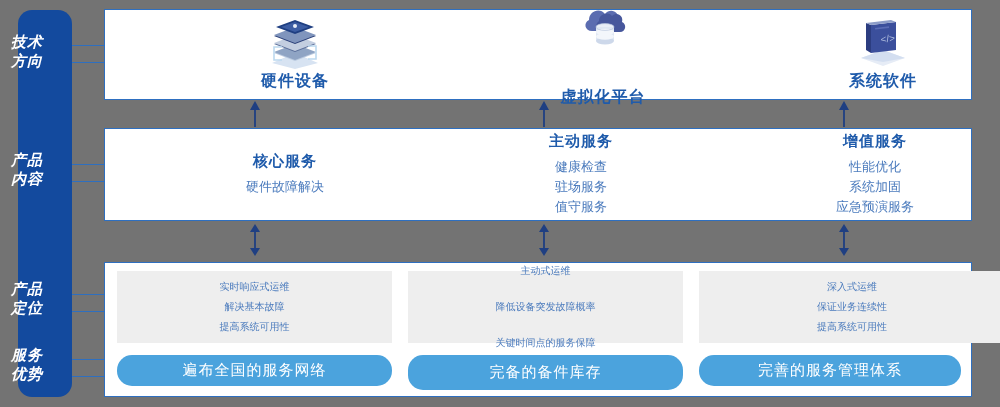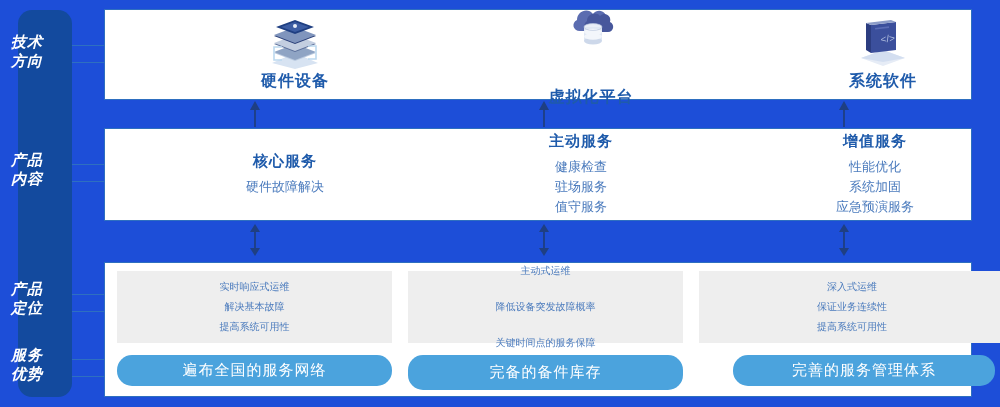--- a/index.html
+++ b/index.html
@@ -10,21 +10,21 @@
   body {
     width: 1000px;
     height: 407px;
     font-family: "Liberation Sans", "DejaVu Sans", sans-serif;
     overflow: hidden;
   }
   #canvas {
     position: relative;
     width: 1000px;
     height: 407px;
-    background: #1d4ed8;
+    background: #737373;
   }
 
   
   .sidebar {
     position: absolute;
     left: 18px;
     top: 10px;
     width: 54px;
     height: 387px;
     background: #134a9e;
@@ -190,21 +190,21 @@
             <polygon points="31,5 45,10 31,15 17,10" fill="#3c5da3"></polygon>
             <circle cx="31" cy="9" r="2" fill="#e8eef7"></circle>
             <path d="M44,29 L52,29 L52,42 L44,42" fill="none" stroke="#bcd9ef" stroke-width="1.6"></path>
             <path d="M18,30 L10,30 L10,43 L18,43" fill="none" stroke="#bcd9ef" stroke-width="1.6"></path>
           </g>
         </svg>
       </div>
       <div class="tech-name">硬件设备</div>
     </div>
 
-    <div class="tech-col" style="left:336px; width:300px;gap:32px;">
+    <div class="tech-col" style="left:348px; width:300px;gap:32px;">
       <div class="tech-icon">
         <svg width="62" height="52" viewBox="0 0 62 52">
           <g>
             <path d="M20,30 C13,30 11,22 17,19 C17,10 28,6 33,13 C38,6 48,11 46,18 C52,19 52,30 45,30 Z" fill="#5b6cb0"></path>
             <path d="M30,31 C24,31 22,24 27,20 C27,13 36,10 40,15 C45,10 52,15 50,21 C55,23 54,31 48,31 Z" fill="#47579c"></path>
             <g transform="translate(24,23)">
               <ellipse cx="9" cy="3" rx="9" ry="3.4" fill="#e9eef7"></ellipse>
               <rect x="0" y="3" width="18" height="14" fill="#dfe7f3"></rect>
               <ellipse cx="9" cy="17" rx="9" ry="3.4" fill="#cdd8ea"></ellipse>
               <ellipse cx="9" cy="8" rx="9" ry="3.2" fill="#f3f6fb"></ellipse>
@@ -317,18 +317,18 @@
       <div class="grey-line">保证业务连续性</div>
       <div class="grey-line">提高系统可用性</div>
     </div>
 
     <div class="bluebar" style="left:12px; top:92px; width:275px; height:31px;">
       <span class="bluebar-text">遍布全国的服务网络</span>
     </div>
     <div class="bluebar" style="left:303px; top:92px; width:275px; height:35px;">
       <span class="bluebar-text">完备的备件库存</span>
     </div>
-    <div class="bluebar" style="left:628px; top:92px; width:262px; height:31px;">
+    <div class="bluebar" style="left:594px; top:92px; width:262px; height:31px;">
       <span class="bluebar-text">完善的服务管理体系</span>
     </div>
   </div>
 
 </div>
 
 </body></html>

